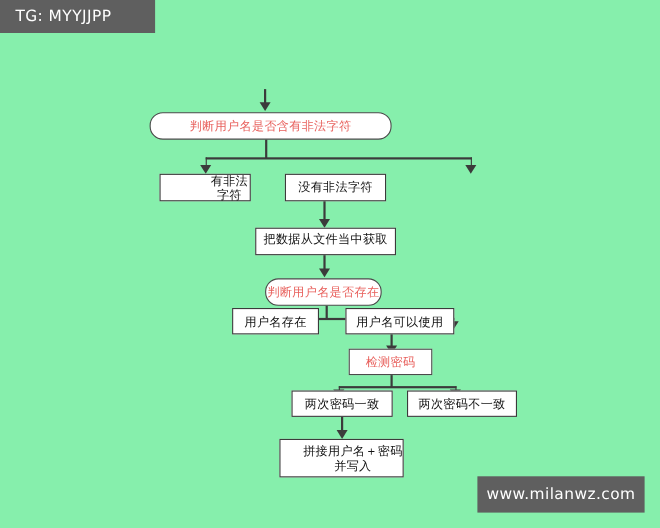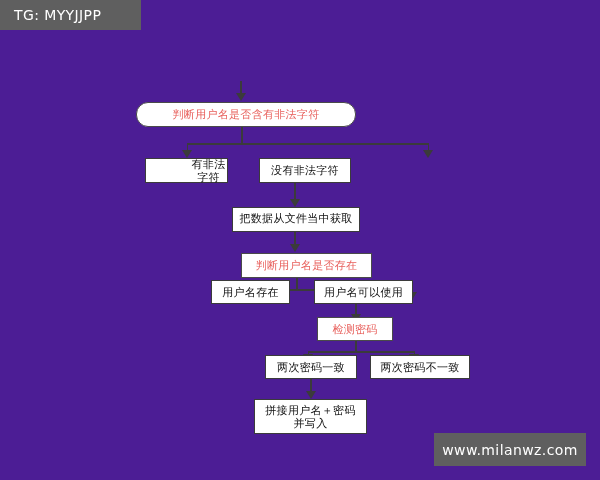--- a/index.html
+++ b/index.html
@@ -10,21 +10,21 @@
     width: 600px;
     height: 480px;
     background: #ffffff;
     font-family: "DejaVu Sans", "Liberation Sans", sans-serif;
     overflow: hidden;
   }
   #canvas {
     position: relative;
     width: 600px;
     height: 480px;
-    background: #4c1d95;
+    background: #86efac;
   }
 
   
   .watermark {
     position: absolute;
     background: #5f5f5f;
     color: #ffffff;
     display: flex;
     align-items: center;
     justify-content: center;
@@ -126,21 +126,21 @@
   <div class="vline" style="left:294px; top:183px; height:17px;"></div>
   <div class="arrow" style="left:289.5px; top:199px;"></div>
 
   <div class="node" style="left:232px; top:207px; width:128px; height:25px;font-family:Liberation Mono, monospace;">
     <span class="txt">把数据从文件当中获取</span>
   </div>
 
   <div class="vline" style="left:294px; top:232px; height:13px;"></div>
   <div class="arrow" style="left:289.5px; top:244px;"></div>
 
-  <div class="node decision" style="left:241px; top:253px; width:131px; height:25px;">
+  <div class="node decision" style="left:241px; top:253px; width:106px; height:25px;border-radius:12px;">
     <span class="txt">判断用户名是否存在</span>
   </div>
 
   <div class="vline" style="left:296px; top:278px; height:12px;"></div>
   <div class="hline" style="left:238px; top:289px; width:175px;"></div>
   <div class="vline" style="left:237.5px; top:289px; height:4px;"></div>
   <div class="arrow" style="left:233px; top:292px;"></div>
   <div class="vline" style="left:411.5px; top:289px; height:4px;"></div>
   <div class="arrow" style="left:407px; top:292px;"></div>
 
@@ -170,20 +170,20 @@
     <span class="txt">两次密码不一致</span>
   </div>
 
   <div class="node" style="left:265px; top:355px; width:92px; height:24px;">
     <span class="txt">两次密码一致</span>
   </div>
 
   <div class="vline" style="left:310px; top:379px; height:13px;"></div>
   <div class="arrow" style="left:305.5px; top:391px;"></div>
 
-  <div class="node" style="left:254px; top:399px; width:113px; height:35px;">
+  <div class="node" style="left:254px; top:399px; width:113px; height:35px;justify-content:flex-end;">
     <span class="txt">拼接用户名＋密码
 并写入</span>
   </div>
 
   <div class="watermark" id="wm-bottom">www.milanwz.com</div>
 
 </div>
 
 </body></html>

